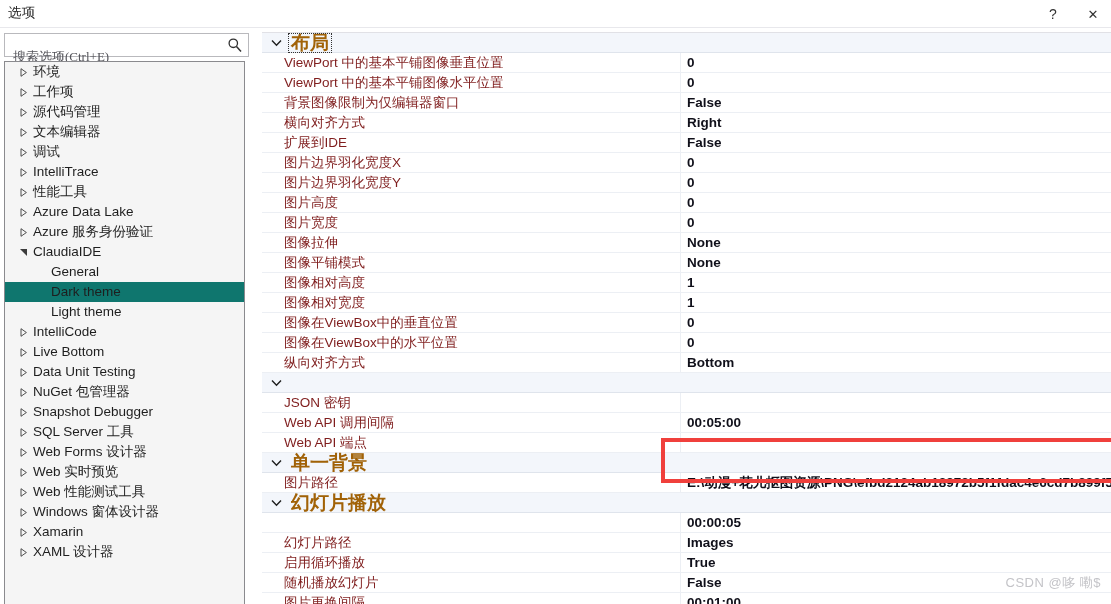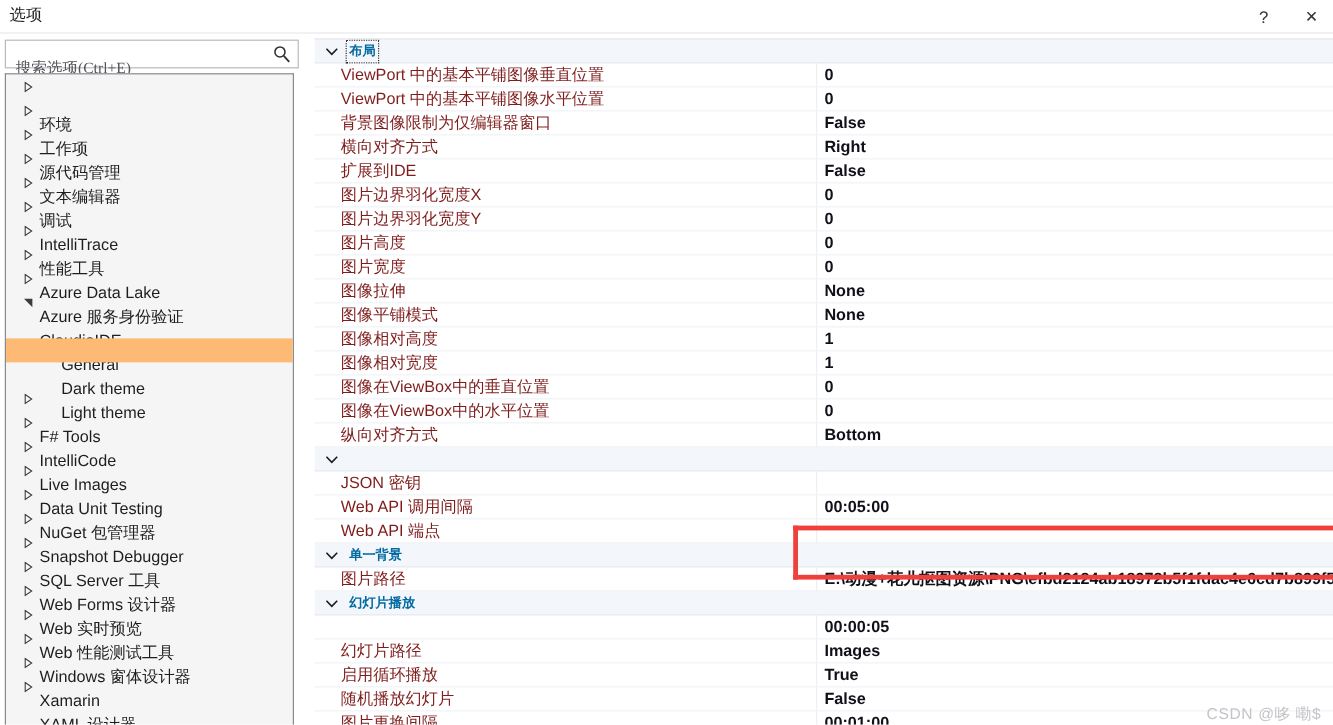--- a/index.html
+++ b/index.html
@@ -53,27 +53,27 @@
   .treepanel {
     position: absolute; left: 4px; top: 61px; width: 241px; height: 543px;
     border: 1px solid #8a8a8e; border-bottom: none; background: #f5f5f5;
     overflow: hidden;
   }
   .tree-item {
     position: relative; height: 20px; line-height: 20px;
     font-size: 13.5px; color: #1e1e1e; white-space: nowrap;
     padding-left: 0;
   }
-  .tree-item.selected { background: #fdba74; }
+  .tree-item.selected { background: #0f766e; }
   .tree-arrow {
     position: absolute; left: 12px; top: 0; width: 12px; height: 20px;
     display: flex; align-items: center; justify-content: center;
   }
   .tree-arrow svg { display: block; }
-  .tree-label { position: absolute; left: 28px; top: 0; margin-top: 32px; }
+  .tree-label { position: absolute; left: 28px; top: 0; }
   .tree-item.child .tree-label { left: 46px; text-align: center; }
 
   
   .gridpanel {
     position: absolute; left: 262px; top: 32px; width: 849px; height: 572px;
     background: #ffffff; overflow: hidden;
     border-top: 1px solid #e1e1e6;
   }
   .grid-row {
     position: relative; height: 20px; width: 849px;
@@ -82,21 +82,21 @@
   }
   .grid-row.category {
     background: #f3f6fb; border-bottom: 1px solid #dfe4ec;
   }
   .row-expander {
     position: absolute; left: 6px; top: 0; width: 16px; height: 20px;
     display: flex; align-items: center; justify-content: center;
   }
   .cat-name {
     position: absolute; left: 26px; top: 0; height: 20px; line-height: 20px;
-    font-size: 11px; font-weight: bold; color: #0369a1; white-space: nowrap;
+    font-size: 19px; font-weight: bold; color: #a16207; white-space: nowrap;
     padding: 0 3px;
   }
   .cat-name.focused { outline: 1px dotted #333; outline-offset: -1px; }
   .prop-name {
     position: absolute; left: 22px; top: 0; height: 20px; line-height: 20px;
     font-size: 13.5px; color: #7f1d1d; white-space: nowrap;
   }
   .prop-value {
     position: absolute; left: 425px; top: 0; height: 20px; line-height: 20px;
     font-size: 13.5px; font-weight: bold; color: #10101a; white-space: nowrap;
@@ -109,21 +109,21 @@
 
   
   .redbox {
     position: absolute; left: 661px; top: 438px; width: 452px; height: 45px;
     border: 4px solid #f0403c; border-right: none;
     pointer-events: none; z-index: 30;
   }
 
   
   .watermark {
-    position: absolute; right: 10px; bottom: 0;
+    position: absolute; right: 10px; bottom: 12px;
     font-size: 13px; color: #c4c4c8; letter-spacing: .5px;
     z-index: 25; white-space: nowrap;
   }
 </style>
 </head>
 <body>
 
 <div id="root">
 
   <div class="titlebar">
@@ -234,37 +234,29 @@
       </div>
       <div class="tree-item child">
         <span class="tree-label">Light theme</span>
       </div>
       <div class="tree-item">
         <span class="tree-arrow">
           <svg width="9" height="9" viewBox="0 0 9 9">
             <path d="M2 0.7 L7.4 4.5 L2 8.3 Z" fill="none" stroke="#3c3c3c" stroke-width="0.9"></path>
           </svg>
         </span>
-        <span class="tree-label">F# Tools</span>
-      </div>
-      <div class="tree-item">
-        <span class="tree-arrow">
-          <svg width="9" height="9" viewBox="0 0 9 9">
-            <path d="M2 0.7 L7.4 4.5 L2 8.3 Z" fill="none" stroke="#3c3c3c" stroke-width="0.9"></path>
-          </svg>
-        </span>
         <span class="tree-label">IntelliCode</span>
       </div>
       <div class="tree-item">
         <span class="tree-arrow">
           <svg width="9" height="9" viewBox="0 0 9 9">
             <path d="M2 0.7 L7.4 4.5 L2 8.3 Z" fill="none" stroke="#3c3c3c" stroke-width="0.9"></path>
           </svg>
         </span>
-        <span class="tree-label">Live Images</span>
+        <span class="tree-label">Live Bottom</span>
       </div>
       <div class="tree-item">
         <span class="tree-arrow">
           <svg width="9" height="9" viewBox="0 0 9 9">
             <path d="M2 0.7 L7.4 4.5 L2 8.3 Z" fill="none" stroke="#3c3c3c" stroke-width="0.9"></path>
           </svg>
         </span>
         <span class="tree-label">Data Unit Testing</span>
       </div>
       <div class="tree-item">

